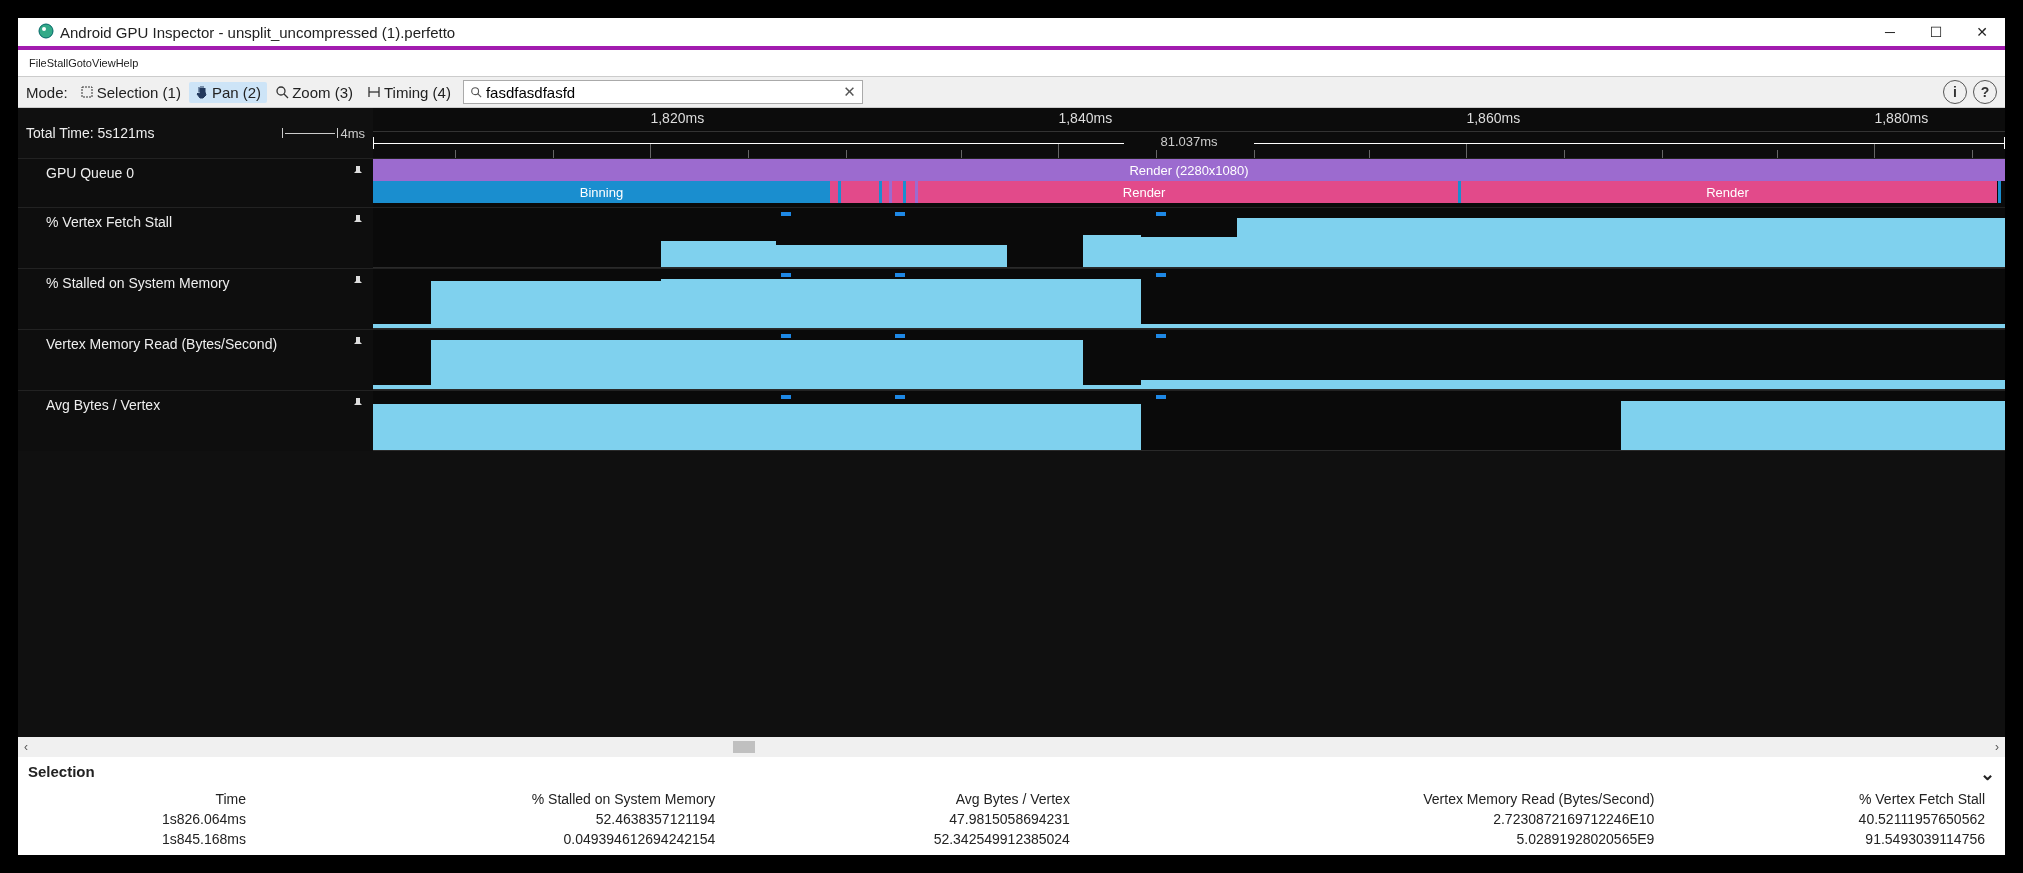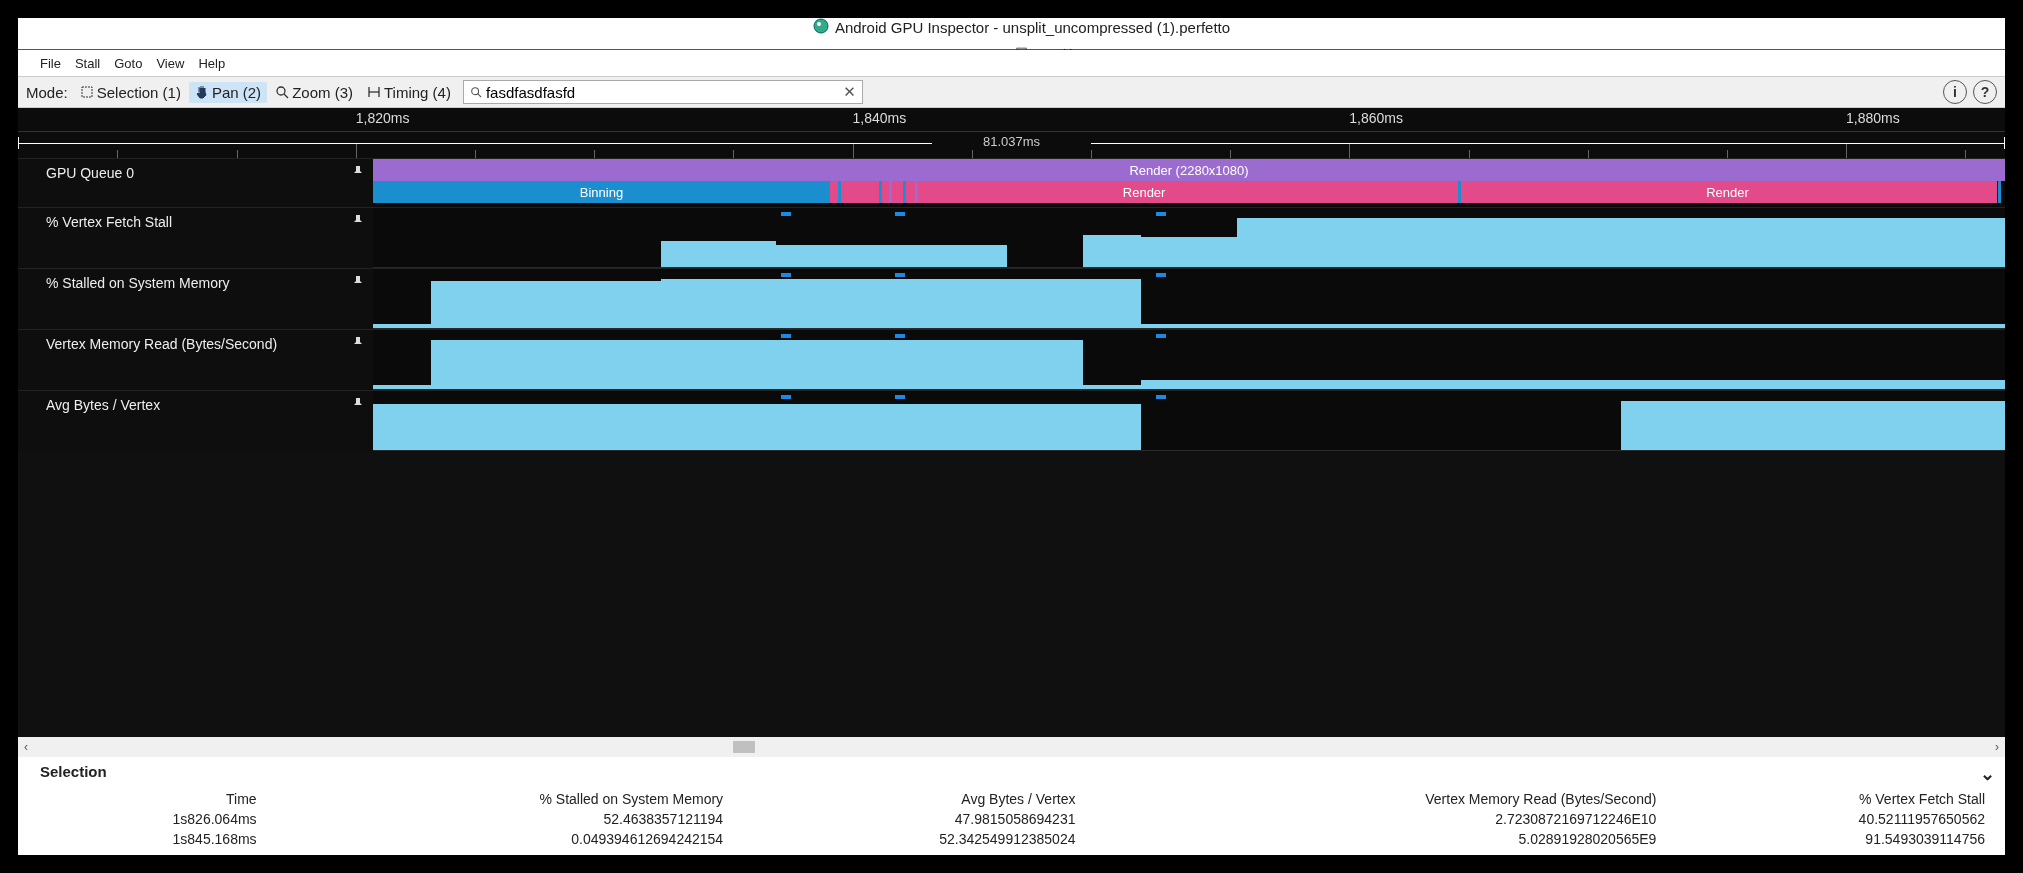--- a/index.html
+++ b/index.html
@@ -1,22 +1,22 @@
 <!DOCTYPE html>
 <html><head>
 <meta charset="utf-8">
 <style>
 * { margin:0; padding:0; box-sizing:border-box; font-family:"Segoe UI", Arial, sans-serif; }
 html,body { width:100%; height:100%; background:#000; }
 .outer-frame { position:absolute; left:18px; top:18px; right:18px; bottom:18px; background:#fff; display:flex; flex-direction:column; }
-.titlebar { height:32px; display:flex; align-items:center; justify-content:space-between; padding-left:20px; background:#fff; border-bottom:1px solid #a21caf;flex-direction:column; }
+.titlebar { height:32px; display:flex; align-items:center; justify-content:space-between; padding-left:20px; background:#fff; border-bottom:4px solid #a21caf; }
 .titlebar-left { display:flex; align-items:center; gap:6px; font-size:15px; color:#222; }
 .wincontrols { display:flex; }
 .wincontrols div { width:46px; height:32px; display:flex; align-items:center; justify-content:center; color:#222; font-size:14px; }
-.menubar { height:26px; display:flex; align-items:center; gap:14px; padding:0 22px; font-size:13px; color:#222; background:#fff; }
+.menubar { height:26px; display:flex; align-items:center; padding:0 11px; font-size:11px; color:#222; background:#fff; }
 .toolbar { height:32px; display:flex; align-items:center; padding:0 8px; background:#f0f0f0; border-top:1px solid #ccc; border-bottom:1px solid #ccc; gap:6px; font-size:15px; color:#222; }
 .mode-btns { display:flex; align-items:center; gap:2px; }
 .mode-btn { display:flex; align-items:center; gap:3px; padding:2px 6px; border-radius:2px; }
 .mode-btn.active { background:#cde4f7; }
 .mode-icon { width:14px; height:14px; display:inline-block; }
 .search-box { display:flex; align-items:center; border:1px solid #aaa; background:#fff; height:24px; width:400px; padding:0 6px; gap:4px; }
 .search-box input { flex:1; border:none; outline:none; font-size:15px; }
 .toolbar-spacer { flex:1; }
 .circle-btn { width:24px; height:24px; border:1.5px solid #555; border-radius:50%; display:flex; align-items:center; justify-content:center; font-size:14px; color:#333; font-weight:600; }
 
@@ -47,21 +47,21 @@
 
 .perf-track .track-content { height:60px; border-bottom:1px solid #2a2a2a; }
 .perf-chart { position:absolute; left:0; right:0; bottom:0; height:55px; }
 .perf-bar { position:absolute; bottom:0; background:#7fd1ee; }
 .perf-baseline { position:absolute; left:0; right:0; bottom:0; height:4px; background:#7fd1ee; }
 .perf-notch { position:absolute; top:0; width:10px; height:4px; background:#1e88e5; }
 
 .hscroll { height:20px; background:#f0f0f0; display:flex; align-items:center; padding:0 6px; color:#555; font-size:12px; position:relative; }
 .hscroll-thumb { position:absolute; left:36%; width:22px; height:12px; background:#c0c0c0; top:4px; }
 
-.selection-panel { background:#fff; color:#222; padding:6px 10px; display:flex; flex-direction:column; gap:4px;margin-left:12px; }
+.selection-panel { background:#fff; color:#222; padding:6px 10px; display:flex; flex-direction:column; gap:4px; }
 .sel-header { display:flex; justify-content:space-between; font-weight:600; font-size:15px; }
 .sel-table { font-size:14px; border-collapse:collapse; }
 .sel-table td, .sel-table th { padding:2px 10px 2px 0; text-align:right; font-weight:400; white-space:nowrap; }
 .sel-table th { color:#222; }
 
 .total-time { color:#eee; font-size:14px; }
 .scale-gap { display:inline-flex; align-items:center; color:#ccc; font-size:13px; gap:2px; }
 
 svg.pin { width:14px; height:14px; fill:#ddd; }
 </style>
@@ -135,20 +135,29 @@
       <span style="color:#555;">✕</span>
     </div>
     <div class="toolbar-spacer"></div>
     <div class="circle-btn">i</div>
     <div class="circle-btn">?</div>
   </div>
 
   <div class="profiler-area">
 
     <div class="header-row">
+      <div class="left-col" style="align-items:center;">
+        <span class="total-time">Total Time: 5s121ms</span>
+        <span class="scale-gap">
+          <span style="border-left:1px solid #ccc;height:10px;"></span>
+          <span style="width:50px;border-bottom:1px solid #ccc;"></span>
+          <span style="border-left:1px solid #ccc;height:10px;"></span>
+          <span>4ms</span>
+        </span>
+      </div>
       <div class="timeline-header">
         <div class="timeline-ticks">
           <span class="tick-label" style="left:17%;">1,820ms</span>
           <span class="tick-label" style="left:42%;">1,840ms</span>
           <span class="tick-label" style="left:67%;">1,860ms</span>
           <span class="tick-label" style="left:92%;">1,880ms</span>
         </div>
         <div class="timeline-sub">
           <span class="range-label">81.037ms</span>
           <span class="range-line" style="left:0;width:46%;"></span>

